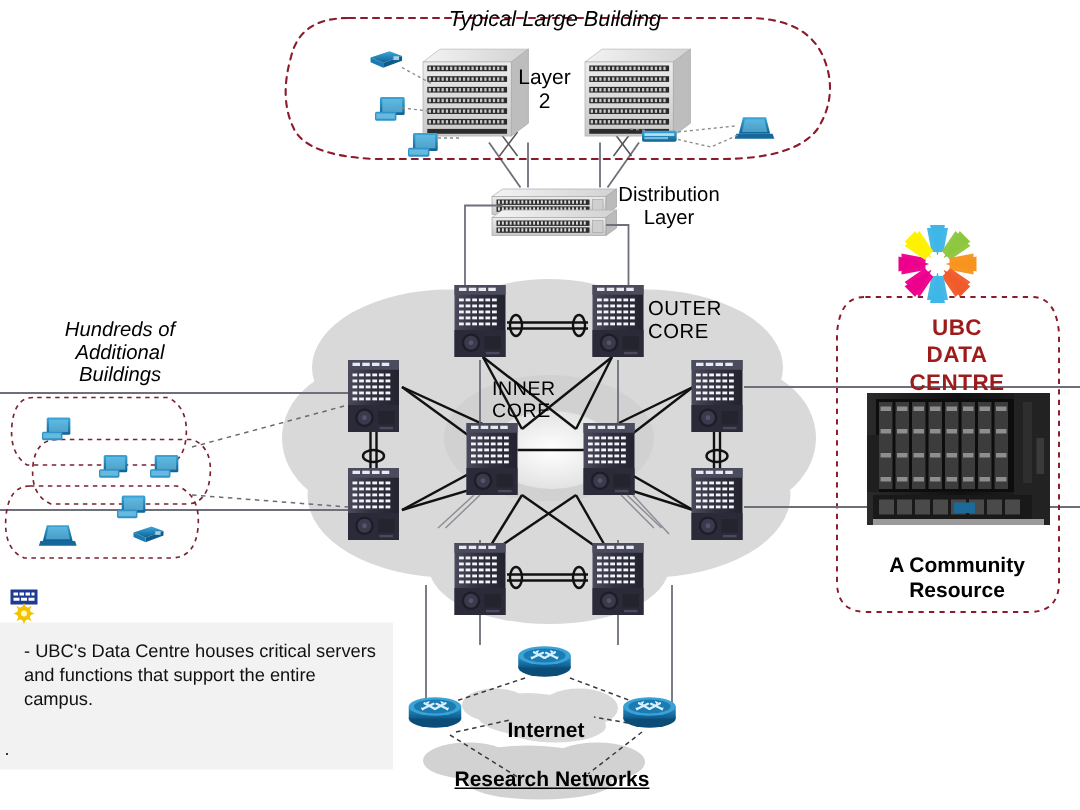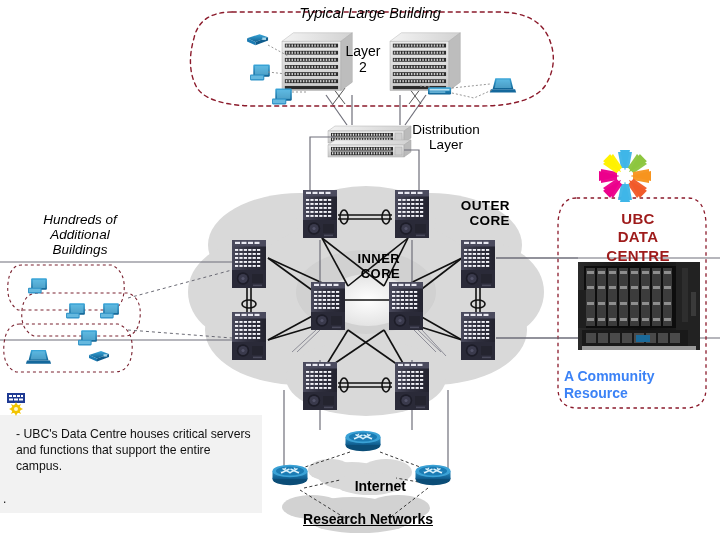--- a/index.html
+++ b/index.html
@@ -6,23 +6,23 @@
   body{width:720px;height:540px;position:relative;overflow:hidden;
        font-family:"Liberation Sans",sans-serif;}
   #stage{position:absolute;left:0;top:0;width:720px;height:384px;}
   .abs{position:absolute;}
   svg{display:block;}
   .lbl{position:absolute;white-space:pre;line-height:1.12;}
 
   
   .italic-lbl{font-style:italic;font-weight:400;color:#000;text-align:center;}
   .plain-lbl{color:#000;text-align:center;font-weight:400;}
-  .bold-core{color:#000;font-weight:bold;text-align:right;letter-spacing:.4px;}
+  .bold-core{color:#000;font-weight:normal;text-align:left;letter-spacing:.4px;}
   .dc-lbl{color:#9e1b1b;font-weight:bold;text-align:center;letter-spacing:.3px;}
-  .crres{color:#3b82f6;font-weight:bold;}
+  .crres{color:#000000;font-weight:bold;text-align:center;}
   .net-lbl{color:#000;font-weight:bold;text-align:center;}
   .callout-head{position:absolute;left:33px;top:4px;color:#15707f;
       font-weight:bold;font-size:12.5px;letter-spacing:.2px;}
   .callout-text{position:absolute;left:16px;top:38px;width:240px;color:#111;
       font-size:12.2px;line-height:1.33;}
   .callout-dot{position:absolute;left:3px;top:108px;color:#111;font-size:12px;}
 </style>
 </head>
 <body>
 
@@ -731,21 +731,21 @@
 DATA
 CENTRE</div>
 
   <div class="lbl italic-lbl" style="left: 16px; top: 212px; width: 128px; font-size: 13.5px; white-space: pre-line;">Hundreds of
 Additional
 Buildings</div>
 
   <div class="lbl crres" style="left: 564px; top: 368px; width: 148px; font-size: 14px; line-height: 1.2; white-space: pre-line;">A Community
 Resource</div>
 
-  <div class="lbl net-lbl" style="left:322px;top:479px;width:84px;font-size:14px;text-align:right;">Internet</div>
+  <div class="lbl net-lbl" style="left:322px;top:479px;width:84px;font-size:14px;">Internet</div>
 
   <div class="lbl net-lbl" style="left:280px;top:512px;width:176px;font-size:14px;text-decoration:underline;">Research Networks</div>
 
 
   <div class="callout-text" style="position:absolute;left:16px;top:426px;width:240px;">-  UBC's Data Centre houses critical servers and functions that support the entire campus.</div>
 
   <div class="callout-dot" style="position:absolute;left:3px;top:492px;">.</div>
 
 </div>
 

